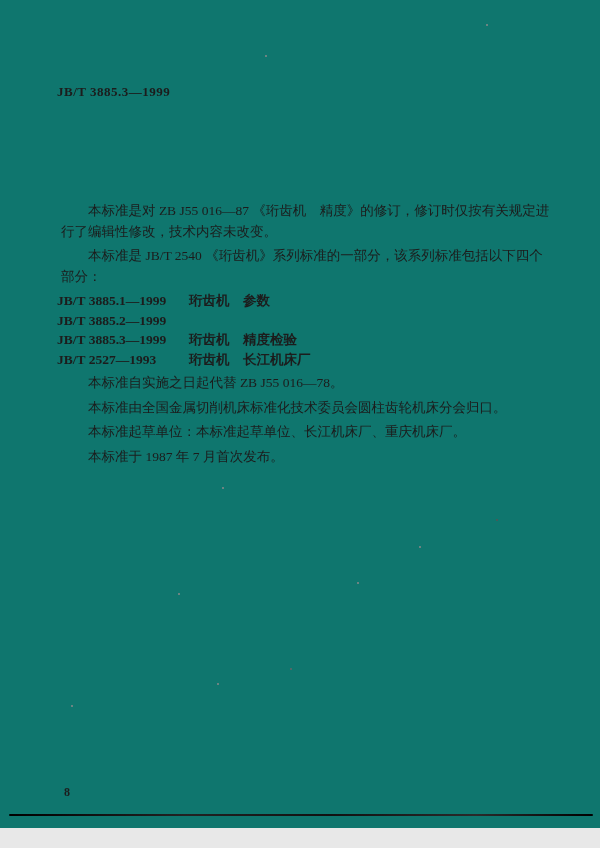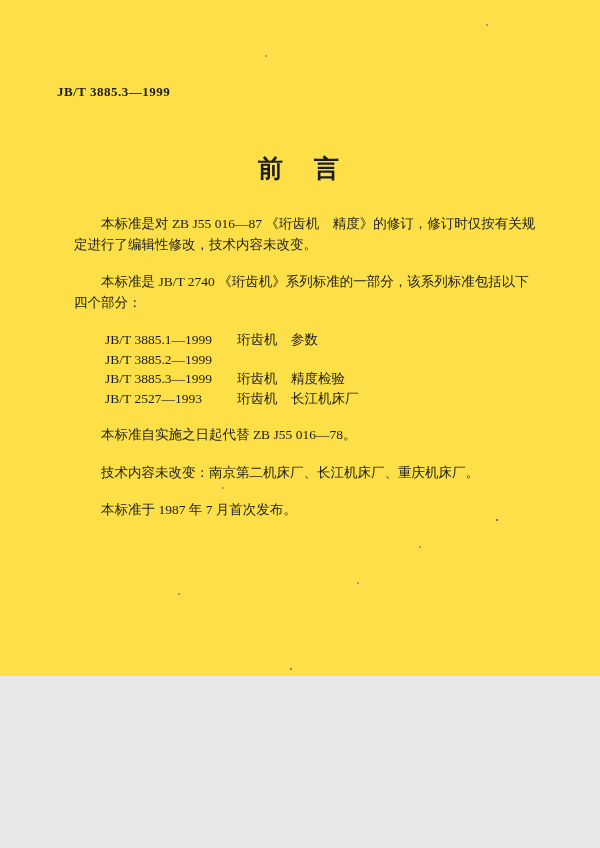--- a/index.html
+++ b/index.html
@@ -3,23 +3,23 @@
 <meta charset="utf-8">
 <style>
   html, body {
     margin: 0;
     padding: 0;
     background: #e8e8e8;
   }
   .page {
     position: relative;
     width: 600px;
-    height: 676px;
+    height: 828px;
     margin: 0 auto;
-    background: #fde047;
+    background: #0f766e;
     overflow: hidden;
     font-family: "Liberation Serif", "DejaVu Serif", serif;
     color: #1c1c1c;
   }
   .std-code {
     position: absolute;
     left: 57px;
     top: 84px;
     font-size: 13px;
     font-weight: bold;
@@ -39,25 +39,25 @@
   }
   .content {
     position: absolute;
     left: 57px;
     top: 197px;
     width: 500px;
     font-size: 13.5px;
     line-height: 20.5px;
   }
   .para {
-    margin: 17px;
+    margin: 4px;
     text-indent: 2em;
   }
   .series-list {
-    margin-left: 48px;
+    font-weight: bold;
   }
   .series-row {
     display: flex;
     line-height: 19.5px;
   }
   .series-code {
     width: 132px;
     flex: 0 0 auto;
     white-space: nowrap;
   }
@@ -88,27 +88,26 @@
     border-radius: 50%;
   }
 </style>
 </head>
 <body>
 
 <div class="page">
 
   <div class="std-code">JB/T 3885.3—1999</div>
 
-  <h1 class="doc-title">前　言</h1>
 
   <div class="content">
 
     <p class="para">本标准是对 ZB J55 016—87 《珩齿机　精度》的修订，修订时仅按有关规定进行了编辑性修改，技术内容未改变。</p>
 
-    <p class="para">本标准是 JB/T 2740 《珩齿机》系列标准的一部分，该系列标准包括以下四个部分：</p>
+    <p class="para">本标准是 JB/T 2540 《珩齿机》系列标准的一部分，该系列标准包括以下四个部分：</p>
 
     <div class="series-list">
       <div class="series-row">
         <span class="series-code">JB/T 3885.1—1999</span>
         <span class="series-title">珩齿机　参数</span>
       </div>
       <div class="series-row">
         <span class="series-code">JB/T 3885.2—1999</span>
       </div>
       <div class="series-row">
@@ -117,22 +116,23 @@
       </div>
       <div class="series-row">
         <span class="series-code">JB/T 2527—1993</span>
         <span class="series-title">珩齿机　长江机床厂</span>
       </div>
     </div>
 
     <p class="para">本标准自实施之日起代替 ZB J55 016—78。</p>
 
 
+    <p class="para">本标准由全国金属切削机床标准化技术委员会圆柱齿轮机床分会归口。</p>
 
-    <p class="para">技术内容未改变：南京第二机床厂、长江机床厂、重庆机床厂。</p>
+    <p class="para">本标准起草单位：本标准起草单位、长江机床厂、重庆机床厂。</p>
 
     <p class="para">本标准于 1987 年 7 月首次发布。</p>
 
   </div>
 
   <div class="page-number">8</div>
 
   <div class="bottom-rule"></div>
 
   <div class="speck" style="left:222px; top:487px;"></div>

